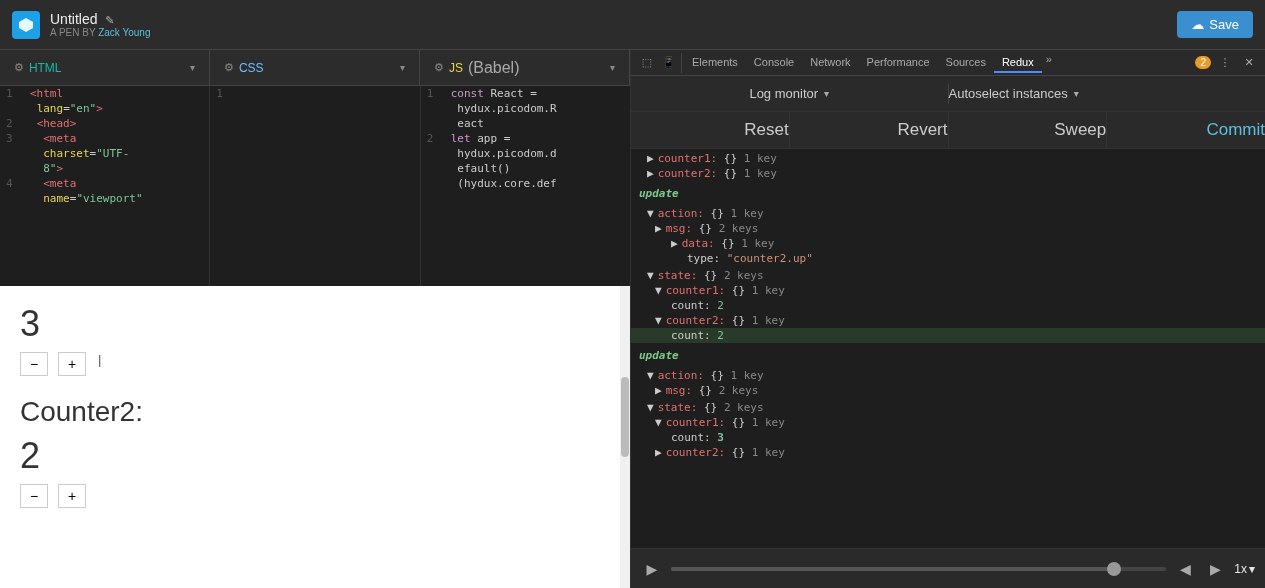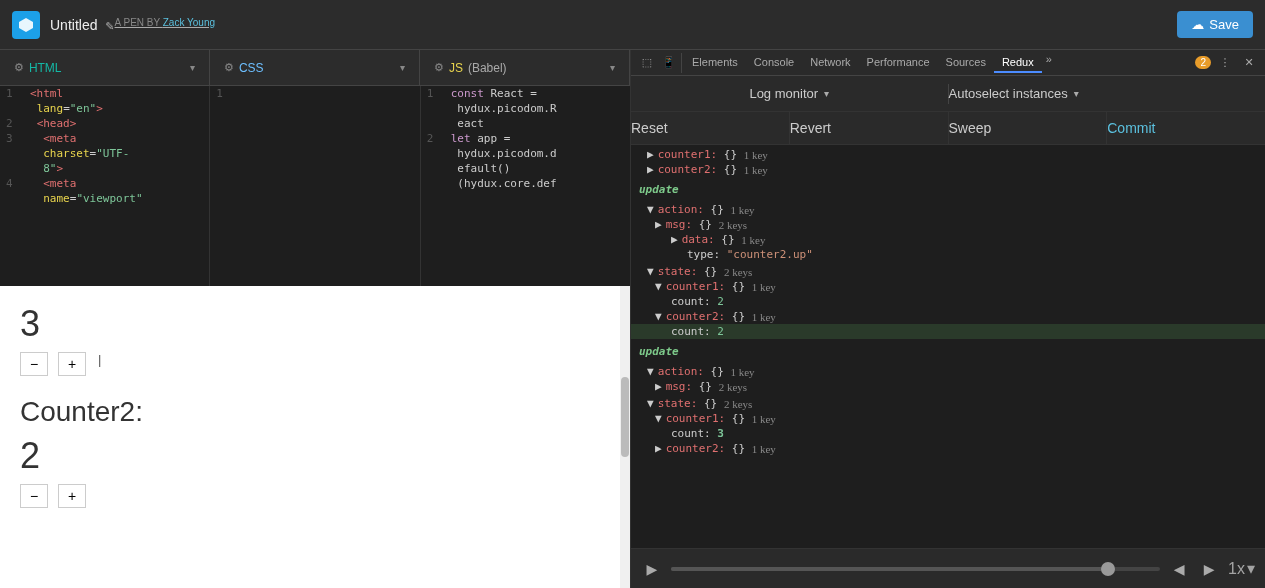--- a/index.html
+++ b/index.html
@@ -16,23 +16,23 @@
       border-bottom: 1px solid #444;
       flex-shrink: 0;
     }
     #logo {
       width: 28px; height: 28px;
       background: #1ca0e8;
       border-radius: 4px;
       display: flex; align-items: center; justify-content: center;
       color: white; font-weight: bold; font-size: 13px;
     }
-    #title-area { display: flex; flex-direction: row; }
+    #title-area { display: flex; flex-direction: column; }
     #pen-title { color: #eee; font-size: 14px; font-weight: 500; }
-    #pen-subtitle { color: #aaa; font-size: 10px; text-decoration: underline; }
+    #pen-subtitle { color: #aaa; font-size: 10px; }
     #pen-subtitle span { color: #5bc0de; }
     .top-spacer { flex: 1; }
     #save-btn {
       background: #3a8fd1;
       color: white;
       border: none;
       padding: 6px 14px;
       border-radius: 4px;
       font-size: 13px;
       cursor: pointer;
@@ -74,21 +74,21 @@
       cursor: pointer;
       flex: 1;
       justify-content: space-between;
     }
     .editor-tab .tab-left { display: flex; align-items: center; gap: 5px; }
     .gear-icon { color: #888; font-size: 11px; }
     .tab-arrow { color: #888; font-size: 10px; }
     .tab-html .tab-name { color: #14b8a6; text-align: right; }
     .tab-css .tab-name { color: #6dbfff; }
     .tab-js .tab-name { color: #e8d44d; }
-    .tab-js .tab-sub { color: #aaa; font-size: 12px; }
+    .tab-js .tab-sub { color: #aaa; font-size: 16px; }
 
     
     #editors-content {
       display: flex;
       height: 200px;
       flex-shrink: 0;
       background: #1e1e1e;
       overflow: hidden;
     }
     .editor-pane {
@@ -243,23 +243,23 @@
       border-bottom: 1px solid #333;
       flex-shrink: 0;
     }
     .action-btn {
       flex: 1;
       padding: 8px 0;
       background: none;
       border: none;
       border-right: 1px solid #333;
       color: #ccc;
-      font-size: 14px;
-      cursor: pointer;
-      text-align: left;
+      font-size: 17px;
+      cursor: pointer;
+      text-align: right;
     }
     .action-btn:last-child { border-right: none; }
     .action-btn.reset { }
     .action-btn.commit { color: #5bc0de; }
 
     
     #log-entries {
       flex: 1;
       overflow-y: auto;
       background: #1e1e1e;
@@ -283,21 +283,21 @@
       align-items: center;
       gap: 0;
       white-space: pre;
     }
     .tree-row.indent1 { padding-left: 24px; }
     .tree-row.indent2 { padding-left: 40px; }
     .tree-row.indent3 { padding-left: 56px; }
     .tree-arrow { color: #ccc; margin-right: 4px; cursor: pointer; }
     .tree-key { color: #e07070; }
     .tree-brace { color: #ccc; }
-    .tree-meta { color: #888; font-family: Liberation Serif, serif; }
+    .tree-meta { color: #888; }
     .tree-num { color: #7ec699; }
     .tree-str { color: #ce9178; }
 
     
     #playback-bar {
       display: flex;
       align-items: center;
       background: #2a2a2a;
       height: 40px;
       padding: 0 10px;
@@ -341,22 +341,22 @@
       background: none;
       border: none;
       color: #aaa;
       cursor: pointer;
       font-size: 14px;
       display: flex; align-items: center; justify-content: center;
     }
     .speed-select {
       background: none;
       border: none;
-      color: #a3a3a3;
-      font-size: 16px;
+      color: #e5e5e5;
+      font-size: 12px;
       cursor: pointer;
       display: flex; align-items: center; gap: 2px;
     }
 
     .separator { width: 1px; background: #444; height: 20px; }
   </style>
 </head>
 <body>
 
 <div id="top-bar">

